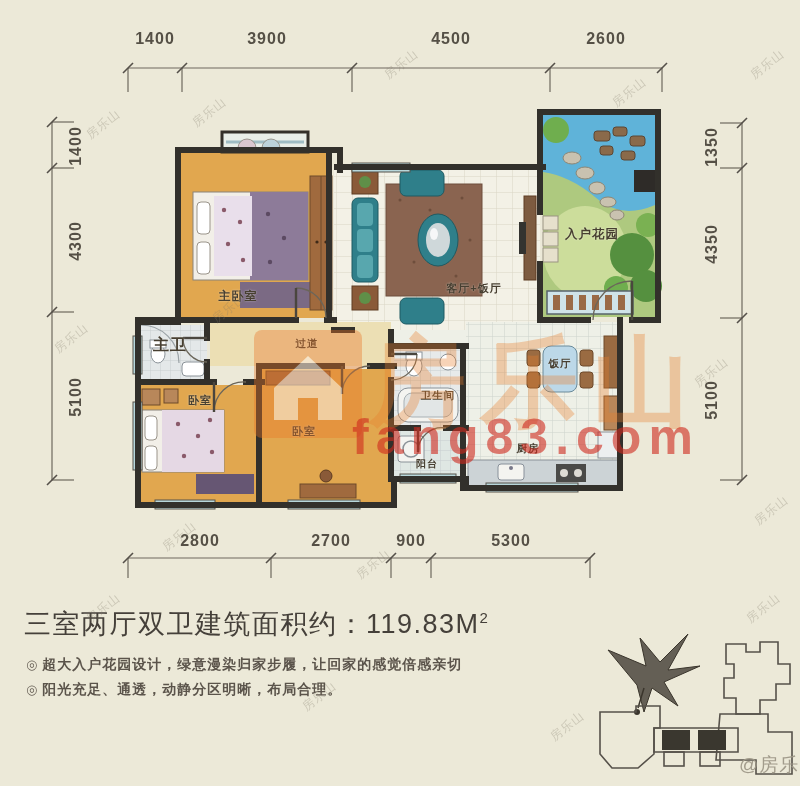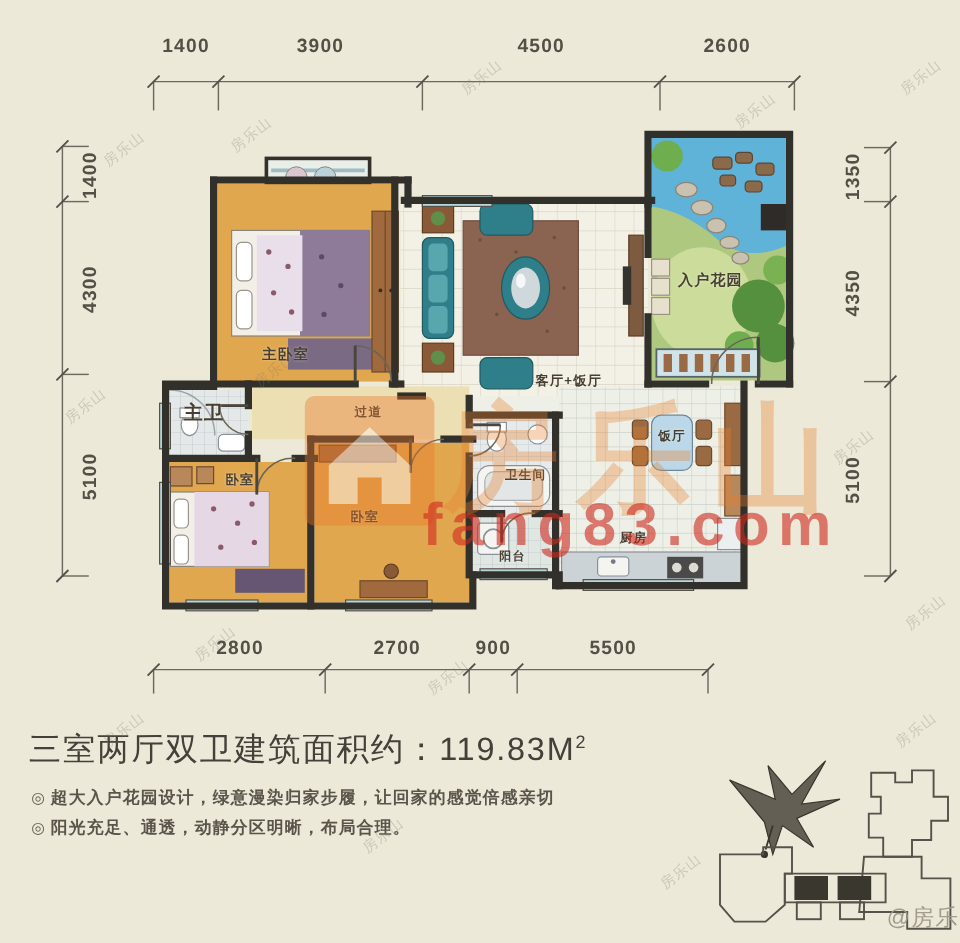--- a/index.html
+++ b/index.html
@@ -368,32 +368,32 @@
   <span class="dim-num vert" style="left:76px;top:241px">4300</span>
   <span class="dim-num vert" style="left:76px;top:397px">5100</span>
 
   <span class="dim-num vert" style="left:712px;top:147px">1350</span>
   <span class="dim-num vert" style="left:712px;top:244px">4350</span>
   <span class="dim-num vert" style="left:712px;top:400px">5100</span>
 
   <span class="dim-num" style="left:200px;top:541px">2800</span>
   <span class="dim-num" style="left:331px;top:541px">2700</span>
   <span class="dim-num" style="left:411px;top:541px">900</span>
-  <span class="dim-num" style="left:511px;top:541px">5500</span>
+  <span class="dim-num" style="left:511px;top:541px">5300</span>
 
   <span class="room-label" style="left:238px;top:296px;font-size:12px">主卧室</span>
   <span class="room-label" style="left:170px;top:345px;font-size:16px">主卫</span>
   <span class="room-label" style="left:307px;top:344px;font-size:10.5px">过道</span>
   <span class="room-label" style="left:200px;top:400px;font-size:11px">卧室</span>
   <span class="room-label" style="left:304px;top:431px;font-size:11px">卧室</span>
   <span class="room-label" style="left:438px;top:396px;font-size:10.5px">卫生间</span>
   <span class="room-label" style="left:427px;top:464px;font-size:10px">阳台</span>
   <span class="room-label" style="left:528px;top:449px;font-size:10.5px">厨房</span>
   <span class="room-label" style="left:560px;top:364px;font-size:10.5px">饭厅</span>
-  <span class="room-label" style="left:474px;top:317px;font-size:11px">客厅+饭厅</span>
+  <span class="room-label" style="left:474px;top:288px;font-size:11px">客厅+饭厅</span>
   <span class="room-label" style="left:592px;top:234px;font-size:12.5px">入户花园</span>
 
   <span class="wm" style="left:190px;top:104px">房乐山</span>
   <span class="wm" style="left:382px;top:56px">房乐山</span>
   <span class="wm" style="left:610px;top:84px">房乐山</span>
   <span class="wm" style="left:748px;top:56px">房乐山</span>
   <span class="wm" style="left:84px;top:116px">房乐山</span>
   <span class="wm" style="left:52px;top:330px">房乐山</span>
   <span class="wm" style="left:210px;top:300px">房乐山</span>
   <span class="wm" style="left:692px;top:364px">房乐山</span>

